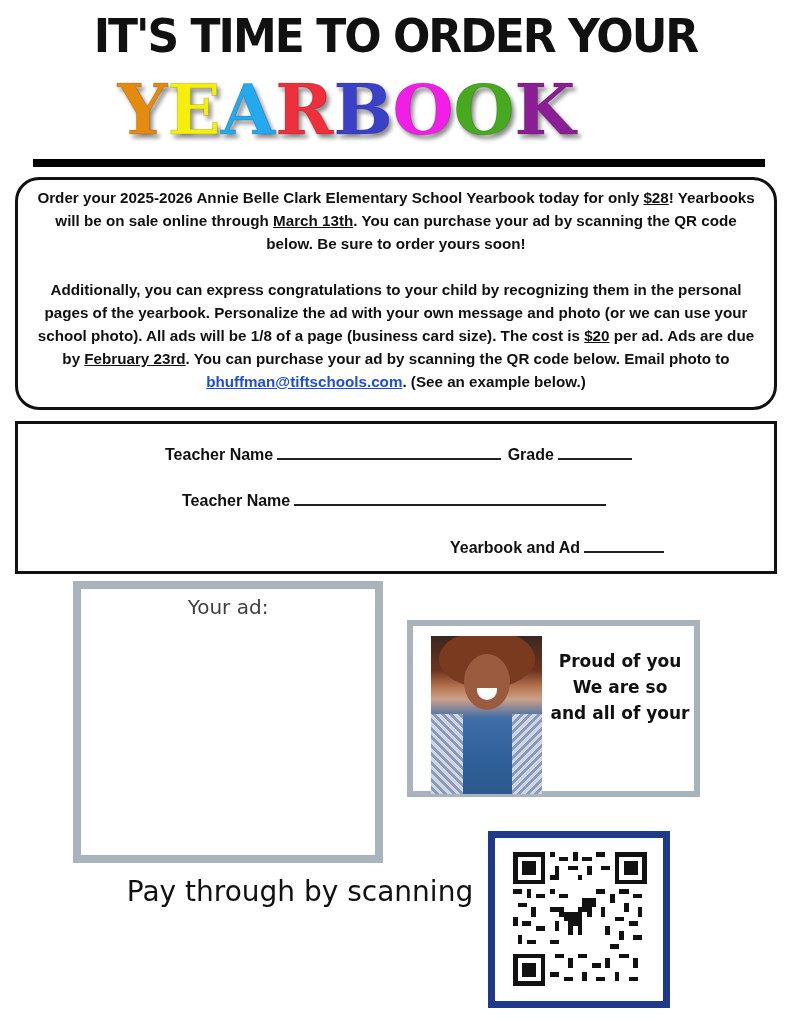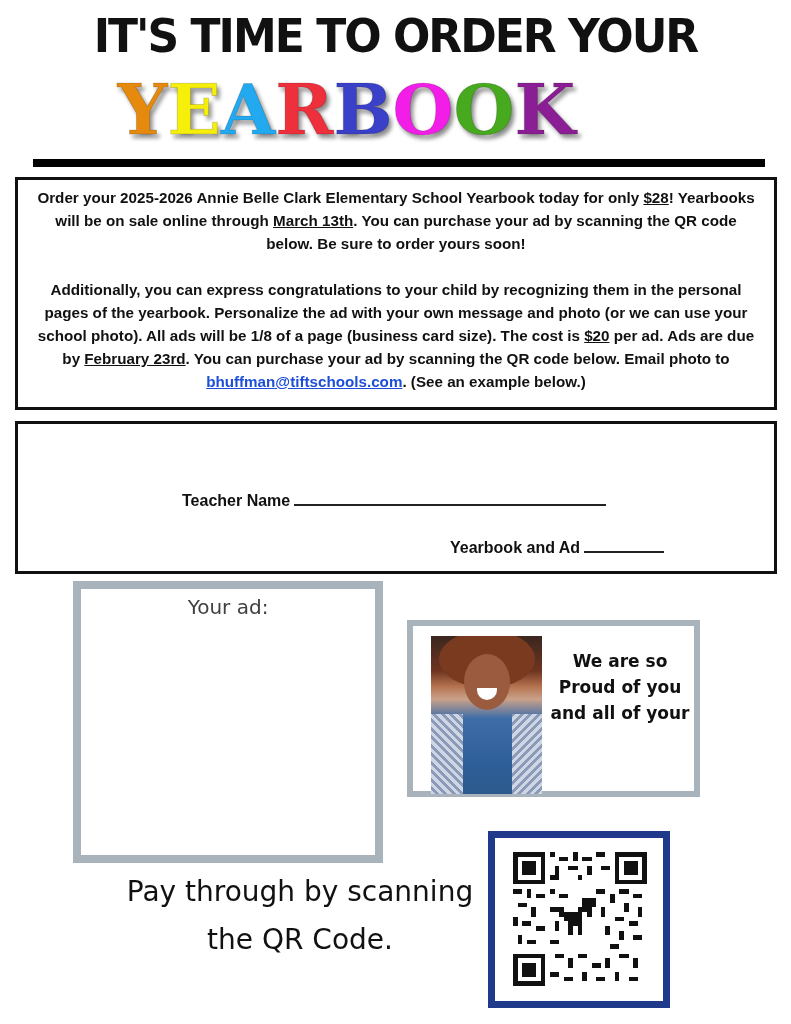--- a/index.html
+++ b/index.html
@@ -3,21 +3,21 @@
 <meta charset="utf-8">
 <style>
   html,body{margin:0;padding:0;background:#fff;}
   body{width:791px;height:1024px;position:relative;overflow:hidden;font-family:"Liberation Sans",sans-serif;color:#111;}
   .abs{position:absolute;}
   .headline{left:0;width:791px;top:8px;text-align:center;font-family:"DejaVu Sans",sans-serif;font-weight:900;font-size:44px;letter-spacing:-2px;color:#111;line-height:56px;transform:scaleY(1.05);}
   .yearbook{left:0;width:693px;top:62px;text-align:center;font-family:"DejaVu Serif",serif;font-weight:900;font-size:70px;line-height:96px;letter-spacing:0px;text-shadow:3px 4px 4px rgba(0,0,0,0.45);}
   .yearbook span{display:inline-block;-webkit-text-stroke:1px rgba(0,0,0,0.15);}
   .rule{left:33px;width:732px;top:159px;height:8px;background:#000;}
   .box{border:3px solid #111;box-sizing:border-box;background:#fff;}
-  .box1{left:15px;top:177px;width:762px;height:233px;padding:6px 14px;text-align:center;font-weight:bold;font-size:15.2px;line-height:23px;}
+  .box1{left:15px;top:177px;width:762px;height:233px;padding:6px 14px;text-align:center;font-weight:bold;font-size:15.2px;line-height:23px;border-radius:24px;}
   .box1 p{margin:0;}
   .box1 p + p{margin-top:23px;}
   .u{text-decoration:underline;}
   .link{color:#1d4ed8;text-decoration:underline;}
   .box2{left:15px;top:421px;width:762px;height:153px;font-weight:bold;font-size:16px;}
   .field{position:absolute;white-space:nowrap;}
   .blank{display:inline-block;border-bottom:2px solid #222;height:14px;vertical-align:baseline;margin-left:4px;}
   .adbox{left:73px;top:581px;width:310px;height:282px;border:8px solid #a9b3bc;box-sizing:border-box;background:#fff;}
   .adlabel{width:100%;text-align:center;top:6px;font-family:"DejaVu Sans",sans-serif;font-size:20px;color:#404040;}
   .sample{left:407px;top:620px;width:293px;height:177px;border:6px solid #a9b3bc;box-sizing:border-box;background:#fff;}
@@ -42,20 +42,24 @@
 </div>
 
 <div class="abs rule"></div>
 
 <div class="abs box box1">
   <p><span>Order your 2025-2026 Annie Belle Clark Elementary School Yearbook today for only </span><span class="u">$28</span><span>! Yearbooks will be on sale online through </span><span class="u">March 13th</span><span>. You can purchase your ad by scanning the QR code below. Be sure to order yours soon!</span></p>
   <p><span>Additionally, you can express congratulations to your child by recognizing them in the personal pages of the yearbook. Personalize the ad with your own message and photo (or we can use your school photo). All ads will be 1/8 of a page (business card size). The cost is </span><span class="u">$20</span><span> per ad. Ads are due by </span><span class="u">February 23rd</span><span>. You can purchase your ad by scanning the QR code below. Email photo to </span><a class="link">bhuffman@tiftschools.com</a><span>. (See an example below.)</span></p>
 </div>
 
 <div class="abs box box2">
+  <div class="field" style="left:147px;top:20px;">
+    <span>Teacher Name</span><span class="blank" style="width:224px"></span>
+    <span style="margin-left:2px">Grade</span><span class="blank" style="width:74px"></span>
+  </div>
   <div class="field" style="left:164px;top:66px;">
     <span>Teacher Name</span><span class="blank" style="width:312px"></span>
   </div>
   <div class="field" style="left:432px;top:113px;">
     <span>Yearbook and Ad</span><span class="blank" style="width:80px"></span>
   </div>
 </div>
 
 <div class="abs adbox">
   <div class="abs adlabel">Your ad:</div>
@@ -63,29 +67,28 @@
 
 <div class="abs sample">
   <div class="abs photo">
     <div class="abs hair"></div>
     <div class="abs face"></div>
     <div class="abs mouth"></div>
     <div class="abs cardigan-l"></div>
     <div class="abs cardigan-r"></div>
   </div>
   <div class="abs msg">
+    <div>Proud of you</div>
     <div>We are so</div>
-    <div>Proud of you</div>
     <div>and all of your</div>
   </div>
 </div>
 
 <div class="abs pay">
   <div>Pay through by scanning</div>
-  <div>the QR Code.</div>
 </div>
 
 <div class="abs qrframe">
   <svg class="abs qr" viewBox="0 0 29 29" shape-rendering="crispEdges">
     <g fill="#111">
       <rect x="0" y="0" width="7" height="7"></rect>
         <rect x="1" y="1" width="5" height="5" fill="#fff"></rect>
         <rect x="2" y="2" width="3" height="3"></rect>
       <rect x="22" y="0" width="7" height="7"></rect>
         <rect x="23" y="1" width="5" height="5" fill="#fff"></rect>

